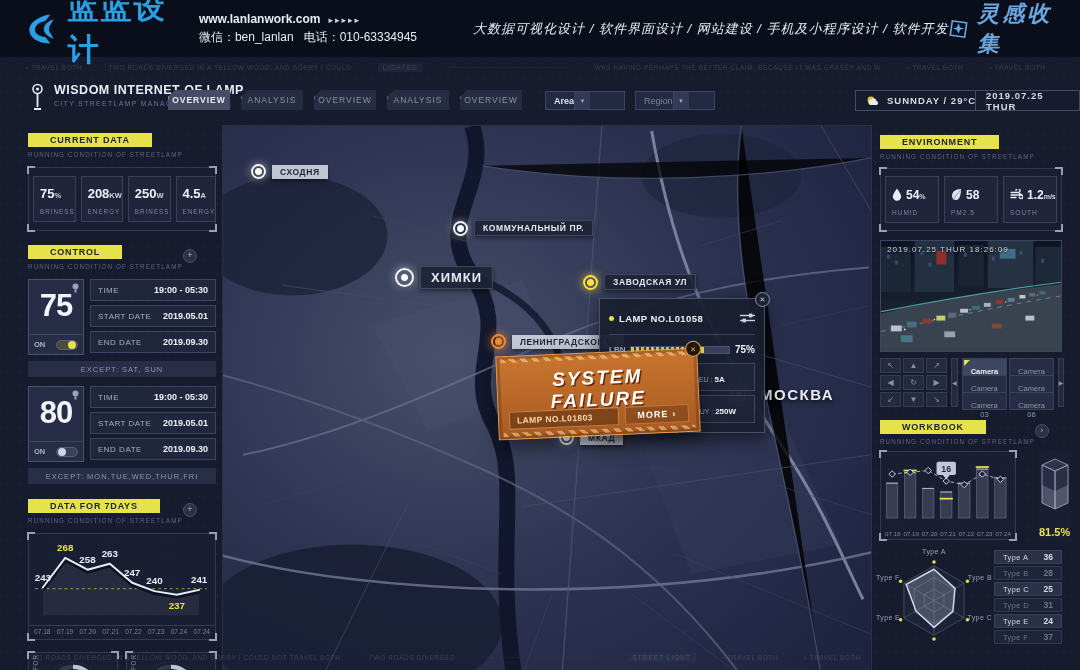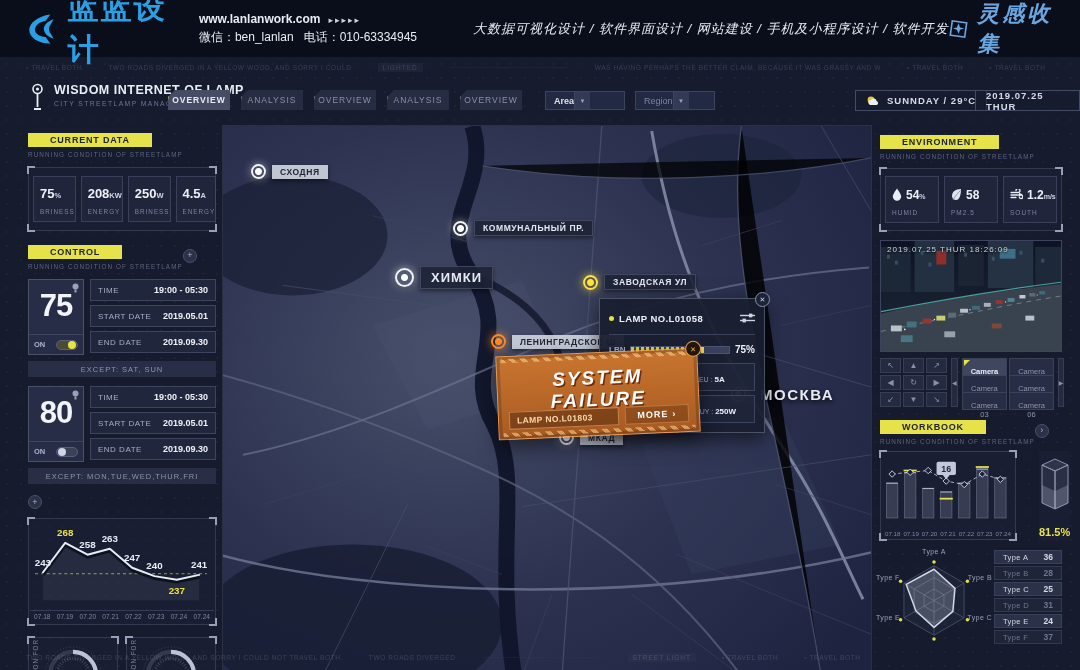--- a/index.html
+++ b/index.html
@@ -356,20 +356,24 @@
                 <span class="k">END DATE</span>
                 <span class="v">2019.09.30</span>
               </div>
           </div>
           <div class="except">EXCEPT: MON,TUE,WED,THUR,FRI</div>
         </div>
       </section>
 
       <section style="margin-top:11px">
         <div class="p-head-row">
+          <div>
+            <div class="chip">DATA FOR 7DAYS</div>
+            <div class="psub">RUNNING CONDITION OF STREETLAMP</div>
+          </div>
           <button class="round-btn">+</button>
         </div>
         <div class="chartbox corners">
           <svg id="week-svg" viewBox="0 0 184 86" width="182" height="84">
               <line x1="4" y1="52.95652173913044" x2="180" y2="52.95652173913044" stroke="#b5b248" stroke-width="1" stroke-dasharray="3 3" opacity="0.85"></line>
               <polygon points="12,51.73913043478261 34.85714285714286,21.304347826086957 57.714285714285715,33.47826086956522 80.57142857142857,27.391304347826086 103.42857142857143,46.869565217391305 126.28571428571429,55.391304347826086 149.14285714285714,59.04347826086956 172,54.17391304347826 172,80 12,80" fill="rgba(215,222,238,0.07)"></polygon>
               <polyline points="12,51.73913043478261 34.85714285714286,21.304347826086957 57.714285714285715,33.47826086956522 80.57142857142857,27.391304347826086 103.42857142857143,46.869565217391305 126.28571428571429,55.391304347826086 149.14285714285714,59.04347826086956 172,54.17391304347826" fill="none" stroke="rgba(8,12,24,0.8)" stroke-width="4" transform="translate(0,2)"></polyline>
               <polyline points="12,51.73913043478261 34.85714285714286,21.304347826086957 57.714285714285715,33.47826086956522 80.57142857142857,27.391304347826086 103.42857142857143,46.869565217391305 126.28571428571429,55.391304347826086 149.14285714285714,59.04347826086956 172,54.17391304347826" fill="none" stroke="#e8ecf4" stroke-width="2" stroke-linejoin="round" stroke-linecap="round"></polyline>
               <text x="12" y="44.73913043478261" text-anchor="middle" font-size="10" font-weight="700" fill="#e9edf5" font-family="Liberation Sans, sans-serif">243</text>
               <text x="34.85714285714286" y="14.304347826086957" text-anchor="middle" font-size="10" font-weight="700" fill="#e6e24a" font-family="Liberation Sans, sans-serif">268</text>

